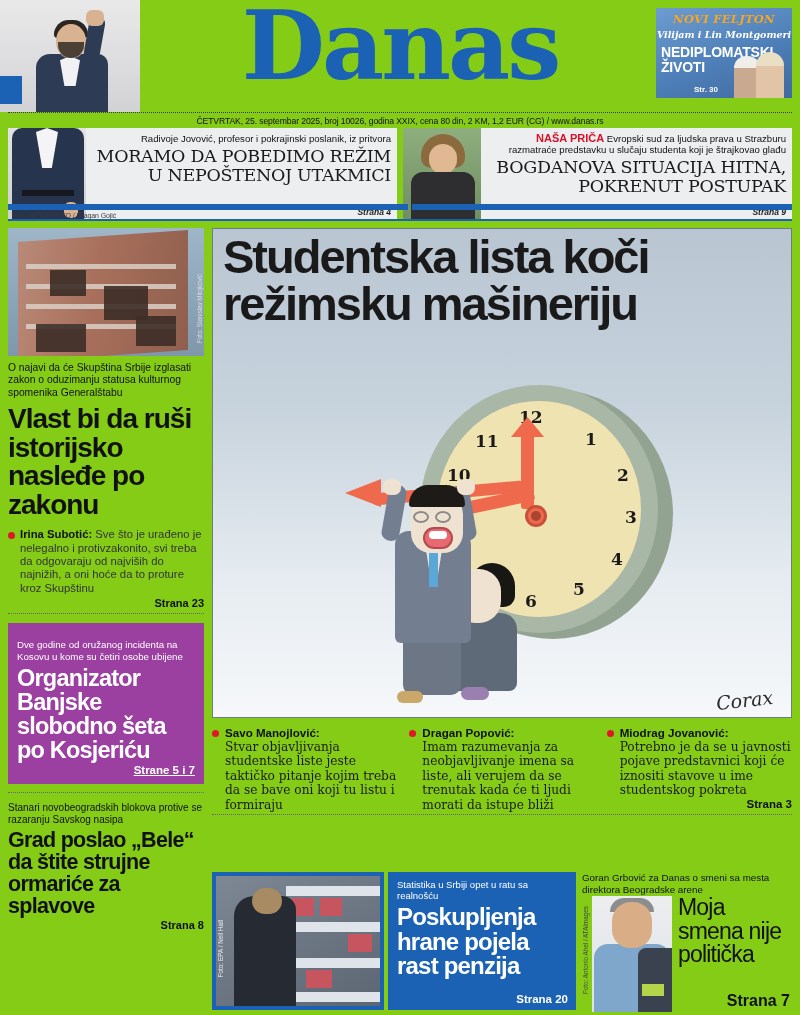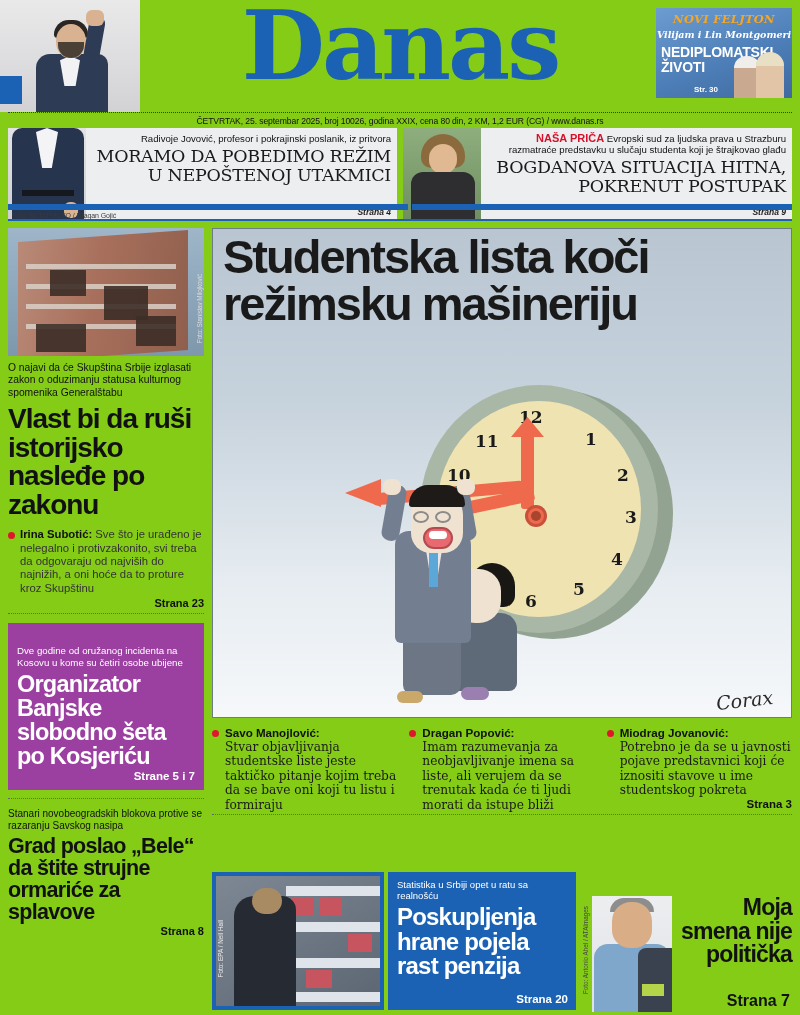--- a/index.html
+++ b/index.html
@@ -102,25 +102,25 @@
   .lc-head { font-size:28px; line-height:28.5px; font-weight:bold; color:#111;
     margin-top:6px; letter-spacing:-1px; }
   .lc-quote { margin-top:9px; font-size:11.3px; line-height:13.4px; color:#333;
     padding-left:12px; position:relative; }
   .bullet { position:absolute; left:0; top:4px; width:7px; height:7px;
     border-radius:50%; background:#e0162b; }
   .lc-quote b { color:#111; font-weight:bold; }
   .page-ref { font-size:11px; font-weight:bold; color:#111; text-align:right; margin-top:2px;}
   .dotsep { border-top:1.5px dotted #666; margin-top:4px; }
 
-  .purple-box { margin-top:9px; background:#9b3fa0; padding:22px 9px 8px 9px; }
+  .purple-box { margin-top:9px; background:#9b3fa0; padding:16px 9px 8px 9px; }
   .pb-kicker { color:#fff; font-size:9.7px; line-height:11.4px; }
   .pb-head { color:#fff; font-weight:bold; font-size:23.5px; line-height:24px;
     margin-top:4px; letter-spacing:-.8px; }
-  .pb-page { color:#fff; font-weight:bold; font-size:11.5px; text-align:right; margin-top:2px; }
+  .pb-page { color:#fff; font-weight:bold; font-size:11.5px; text-align:right; margin-top:2px;text-decoration:underline; }
 
   .bl-kicker { font-size:10px; line-height:11.8px; color:#111; margin-top:9px;}
   .bl-head { font-size:21.5px; line-height:22px; font-weight:bold; color:#111;
     margin-top:3px; letter-spacing:-.7px;}
 
   
   .center-col { position:absolute; left:212px; top:0; width:580px; }
   .main-art { border:1.5px solid #6d7b88; position:relative;
     background:linear-gradient(180deg,#b9c6d2 0%, #c6d2dc 35%, #e6ecf1 72%, #f6f8fa 100%);
     height:490px; overflow:hidden; }
@@ -228,21 +228,21 @@
   .gr-hair { position:absolute; left:18px; top:2px; width:44px; height:14px;
     background:#8d8d8d; border-radius:22px 22px 0 0;}
   .gr-shirt { position:absolute; left:2px; top:48px; width:76px; height:70px;
     background:#7fa7cb; border-radius:14px 14px 0 0;}
   .gr-jacket { position:absolute; left:46px; top:52px; width:34px; height:66px;
     background:#3a4250; border-radius:8px 0 0 0;}
   .gr-stripe { position:absolute; left:50px; top:88px; width:22px; height:12px; background:#b4d44a;}
   .gr-credit-v { position:absolute; left:0px; top:34px; font-size:6.3px; color:#444;
     writing-mode: vertical-rl; transform: rotate(180deg); }
   .gr-head-txt { position:absolute; left:96px; top:24px; width:114px;
-    font-size:23px; line-height:23.5px; font-weight:bold; color:#111; letter-spacing:-.8px; text-align:right;}
+    font-size:23px; line-height:23.5px; font-weight:normal; color:#111; letter-spacing:-.8px; text-align:left;}
   .gr-page { position:absolute; right:2px; bottom:2px; font-size:16px; font-weight:bold; color:#111;}
 </style>
 </head>
 <body>
 
 <div class="page">
 
   <div class="masthead">
     <div class="masthead-photo">
       <div class="mp-bg"></div>
@@ -441,20 +441,21 @@
       <div class="bot-credit-v">Foto: EPA / Neil Hall</div>
     </div>
 
     <div class="blue-box">
       <div class="bb-kicker">Statistika u Srbiji opet u ratu sa realnošću</div>
       <div class="bb-head">Poskupljenja hrane pojela rast penzija</div>
       <div class="bb-page">Strana 20</div>
     </div>
 
     <div class="grbovic">
+      <div class="gr-kicker">Goran Grbović za Danas o smeni sa mesta direktora Beogradske arene</div>
       <div class="gr-photo">
         <div class="gr-shirt"></div>
         <div class="gr-jacket"></div>
         <div class="gr-stripe"></div>
         <div class="gr-hair"></div>
         <div class="gr-head"></div>
       </div>
       <div class="gr-credit-v">Foto: Antonio Ahel / ATAImages</div>
       <div class="gr-head-txt">Moja smena nije politička</div>
       <div class="gr-page">Strana 7</div>

